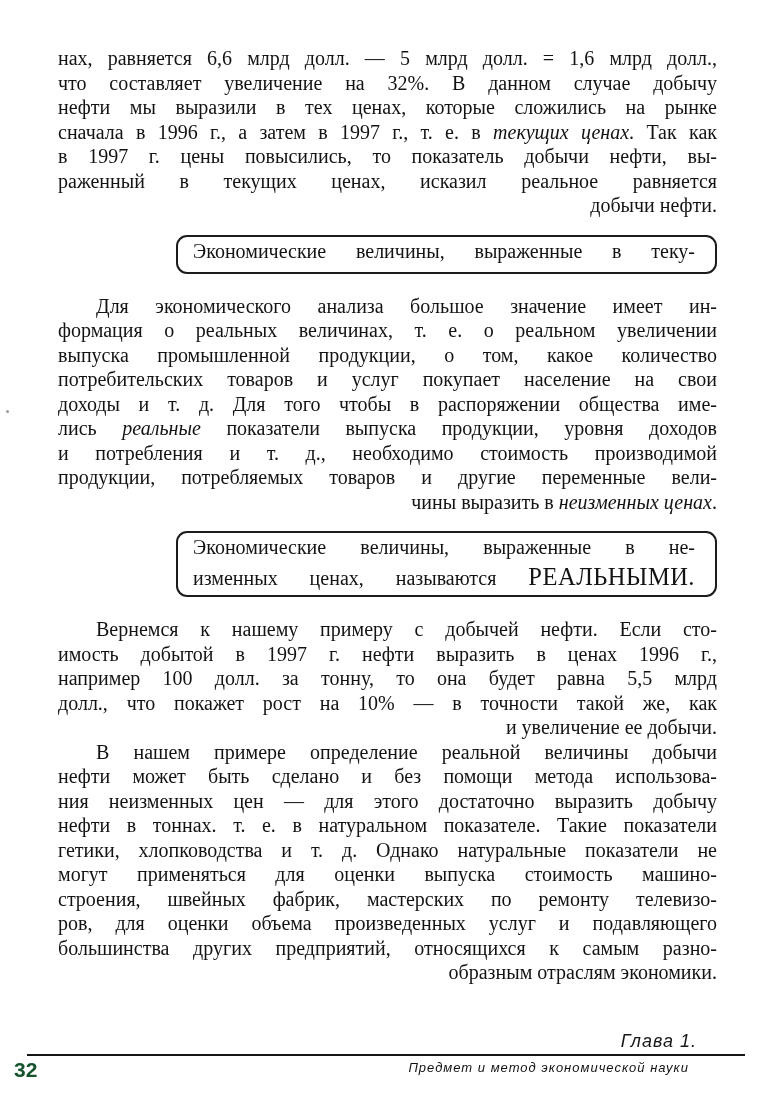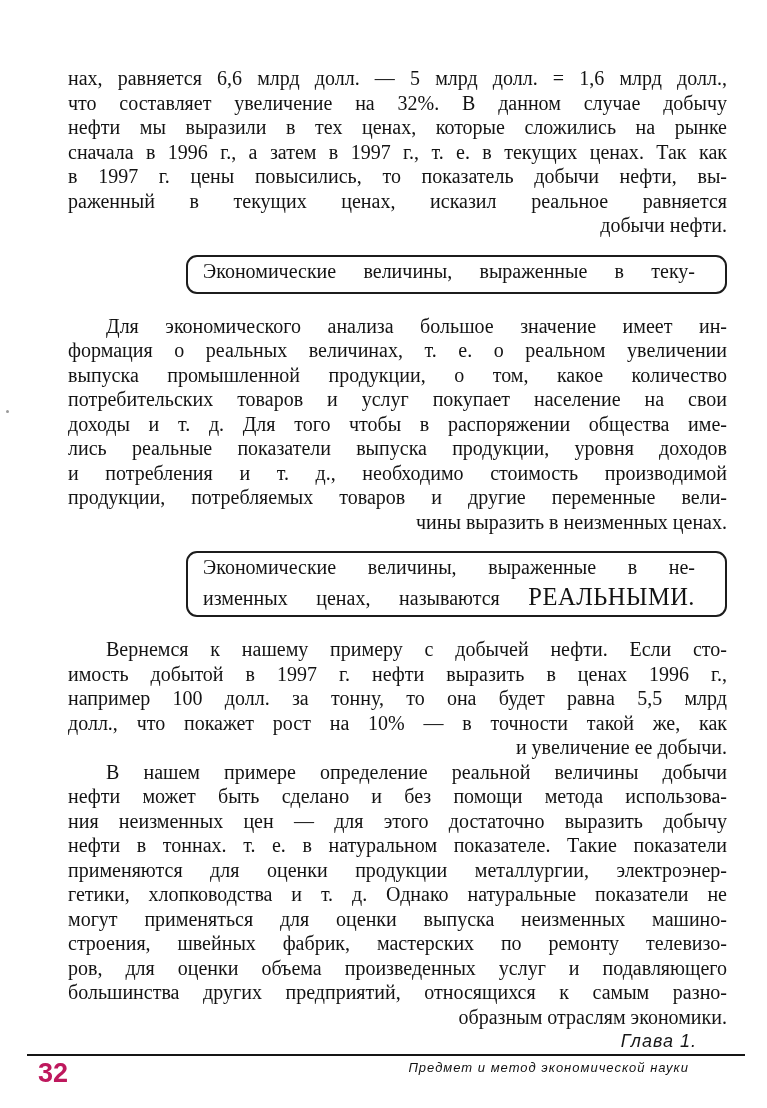--- a/index.html
+++ b/index.html
@@ -9,49 +9,48 @@
     height: 1108px;
     background: #ffffff;
     font-family: "Liberation Serif", serif;
     font-size: 20px;
     color: #131313;
     overflow: hidden;
     margin: 0 auto;
   }
   .text-col {
     position: absolute;
-    left: 68px;
+    left: 58px;
     top: 47px;
     width: 659px;
-    margin-top: 20px;
   }
   .para { margin: 0; }
   .line {
     height: 24.5px;
     overflow: hidden;
     text-align: justify;
     white-space: normal;
   }
   .line:not(.last)::after {
     content: "";
     display: inline-block;
     width: 100%;
   }
   .line.last { text-align: right; }
   .line.indent { text-indent: 38px; }
-  .s-i { }
+  .s-i { font-style: italic; }
   .s-b { font-weight: normal; }
   .s-caps { font-size: 24.5px; letter-spacing: 0.5px; }
   .defbox {
     box-sizing: border-box;
     width: 541px;
     margin: 16px 0 21px auto;
     border: 2px solid #1c1c1c;
     border-radius: 11px;
-    padding: 3px 30px 5px 15px;
+    padding: 3px 20px 5px 15px;
   }
   .defbox .line { height: 27px; }
   .speck {
     position: absolute;
     left: 6px;
     top: 410px;
     width: 3px;
     height: 3px;
     background: #9a9a9a;
     border-radius: 50%;
@@ -70,25 +69,25 @@
     position: absolute;
     top: 1054px;
     left: 27px;
     right: 22px;
     height: 2px;
     background: #151515;
   }
   .pagenum {
     position: absolute;
     top: 1058px;
-    left: 38px;
+    left: 14px;
     font-family: "Liberation Sans", sans-serif;
     font-weight: bold;
-    font-size: 27px;
-    color: #be185d;
+    font-size: 21px;
+    color: #14532d;
   }
   .running {
     position: absolute;
     top: 1060px;
     right: 78px;
     font-family: "Liberation Sans", sans-serif;
     font-weight: normal;
     font-style: italic;
     font-size: 13px;
     color: #111;
@@ -132,23 +131,22 @@
         <div class="line"><span>имость добытой в 1997 г. нефти выразить в ценах 1996 г.,</span></div>
         <div class="line"><span>например 100 долл. за тонну, то она будет равна 5,5 млрд</span></div>
         <div class="line"><span>долл., что покажет рост на 10% — в точности такой же, как</span></div>
         <div class="line last"><span>и увеличение ее добычи.</span></div>
       </div>
       <div class="para">
         <div class="line indent"><span>В нашем примере определение реальной величины добычи</span></div>
         <div class="line"><span>нефти может быть сделано и без помощи метода использова-</span></div>
         <div class="line"><span>ния неизменных цен — для этого достаточно выразить добычу</span></div>
         <div class="line"><span>нефти в тоннах. т. е. в </span><span class="s-b">натуральном</span><span> показателе. Такие показатели</span></div>
-        <div class="line"><span>применяются для оценки продукции металлургии, электроэнер-</span></div>
         <div class="line"><span>гетики, хлопководства и т. д. Однако натуральные показатели не</span></div>
-        <div class="line"><span>могут применяться для оценки выпуска неизменных машино-</span></div>
+        <div class="line"><span>могут применяться для оценки выпуска стоимость машино-</span></div>
         <div class="line"><span>строения, швейных фабрик, мастерских по ремонту телевизо-</span></div>
         <div class="line"><span>ров, для оценки объема произведенных услуг и подавляющего</span></div>
         <div class="line"><span>большинства других предприятий, относящихся к самым разно-</span></div>
         <div class="line last"><span>образным отраслям экономики.</span></div>
       </div>
     </div>
   <div class="speck"></div>
   <div class="chapter">Глава 1.</div>
   <div class="rule"></div>
   <div class="pagenum">32</div>

